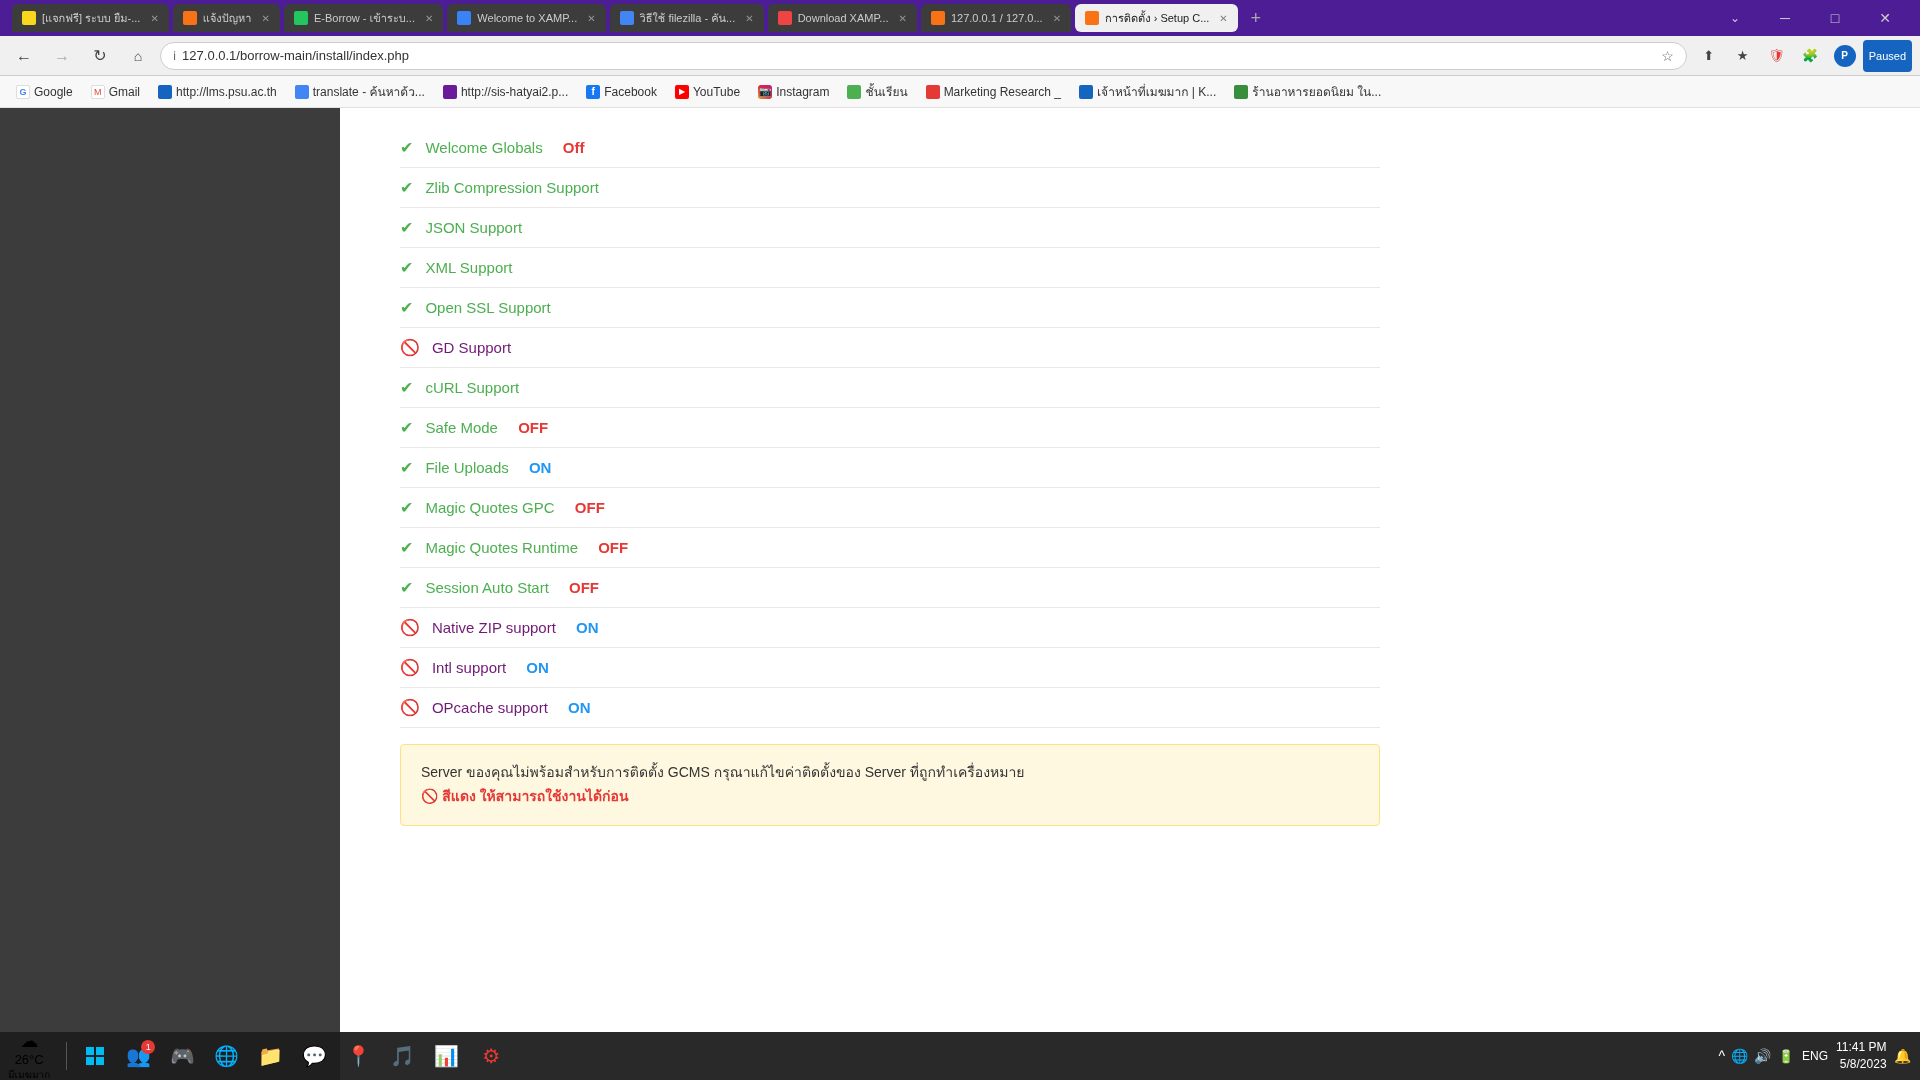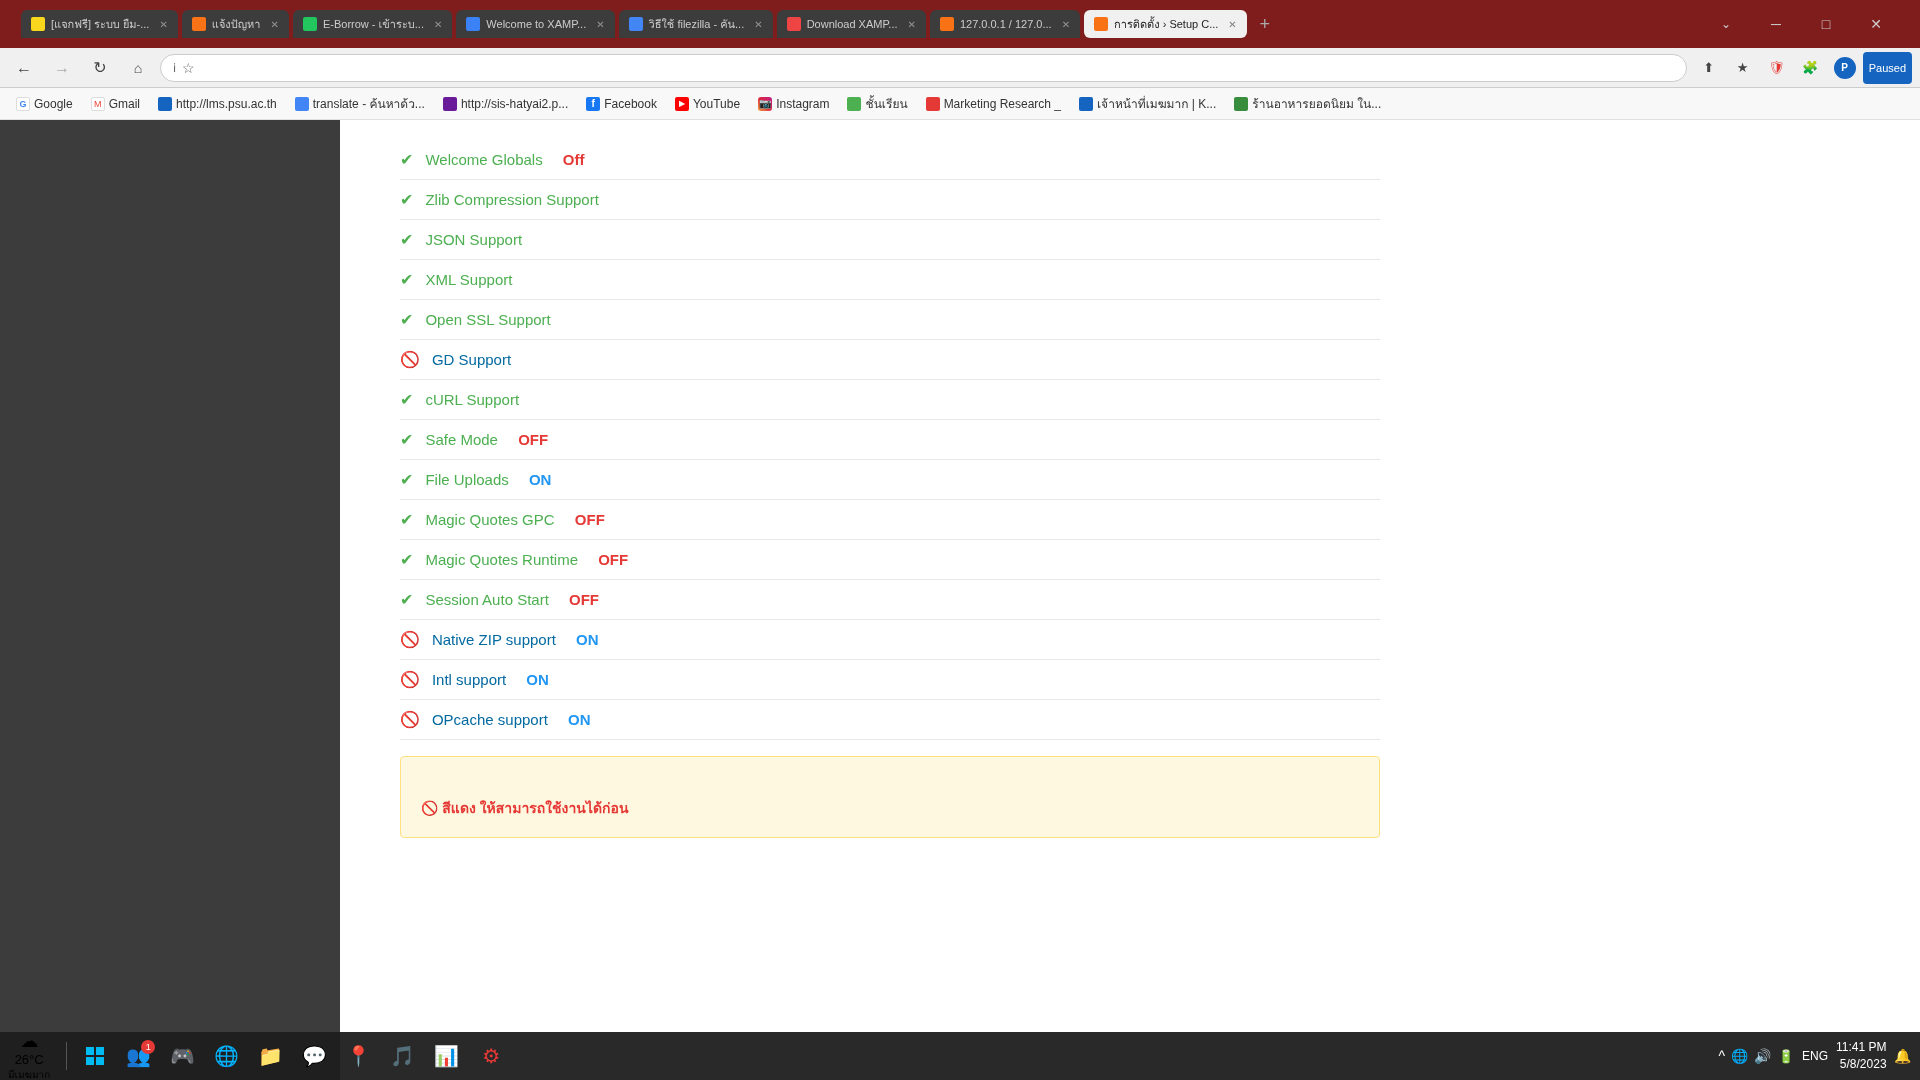--- a/index.html
+++ b/index.html
@@ -1,24 +1,24 @@
 <!DOCTYPE html>
 <html><head>
   <meta charset="utf-8">
   <style>
     * { margin: 0; padding: 0; box-sizing: border-box; }
     body { width: 1920px; height: 1080px; overflow: hidden; font-family: 'Segoe UI', Arial, sans-serif; background: #202020; }
 
     
     .titlebar {
-      height: 48px;
-      background: #7f1d1d;
+      height: 36px;
+      background: #4c1d95;
       display: flex;
       align-items: center;
-      padding: 0 21px;
+      padding: 0 12px;
       gap: 4px;
     }
     .tab {
       display: flex; align-items: center;
       height: 28px; padding: 0 10px;
       background: #3c3c3c; border-radius: 6px 6px 0 0;
       font-size: 11px; color: #ccc; gap: 6px;
       max-width: 180px; overflow: hidden; white-space: nowrap;
       cursor: pointer;
     }
@@ -110,21 +110,21 @@
       align-items: center;
       padding: 10px 0;
       border-bottom: 1px solid #e8e8e8;
       font-size: 15px;
       gap: 8px;
     }
     .check-icon { font-size: 16px; margin-right: 4px; }
     .check-icon.green { color: #4caf50; }
     .check-icon.red { color: #e53935; }
     .check-label { color: #4caf50; }
-    .check-label.red { color: #0369a1; }
+    .check-label.red { color: #701a75; }
     .check-value-off { color: #e53935; font-weight: 600; }
     .check-value-on { color: #2196f3; font-weight: 600; }
 
     .description-text {
       padding: 14px 0;
       font-size: 15px;
       color: #333;
       line-height: 1.6;
       border-bottom: 1px solid #e8e8e8;
     }
@@ -254,20 +254,21 @@
   </div>
 </div>
 
 <div class="navbar">
   <div class="nav-btn">←</div>
   <div class="nav-btn disabled">→</div>
   <div class="nav-btn">↻</div>
   <div class="nav-btn" style="font-size:14px;">⌂</div>
   <div class="address-bar">
     <span class="address-bar-icon">ℹ</span>
+    <span class="address-text">127.0.0.1/borrow-main/install/index.php</span>
     <span style="color:#666;font-size:14px;">☆</span>
   </div>
   <div class="nav-actions">
     <div class="nav-btn" style="font-size:13px;">⬆</div>
     <div class="nav-btn" style="font-size:13px;">★</div>
     <div class="nav-btn" style="font-size:13px;color:#e53935;">🛡</div>
     <div class="nav-btn" style="font-size:13px;">🧩</div>
     <div class="nav-btn" style="font-size:13px;">
       <div style="width:22px;height:22px;border-radius:50%;background:#1565c0;display:flex;align-items:center;justify-content:center;color:#fff;font-size:10px;font-weight:bold;">P</div>
     </div>
@@ -421,20 +422,21 @@
       </div>
 
       <div class="check-row">
         <span class="check-icon red">🚫</span>
         <span class="check-label red">OPcache support</span>
         <span>&nbsp;</span>
         <span class="check-value-on">ON</span>
       </div>
 
       <div class="warning-box">
+        <span>Server ของคุณไม่พร้อมสำหรับการติดตั้ง GCMS กรุณาแก้ไขค่าติดตั้งของ Server ที่ถูกทำเครื่องหมาย</span>
         <br>
         <span class="red-icon">🚫</span>
         <span class="red-text">สีแดง ให้สามารถใช้งานได้ก่อน</span>
       </div>
 
     </div>
   </div>
 </div>
 
 <div class="taskbar">

